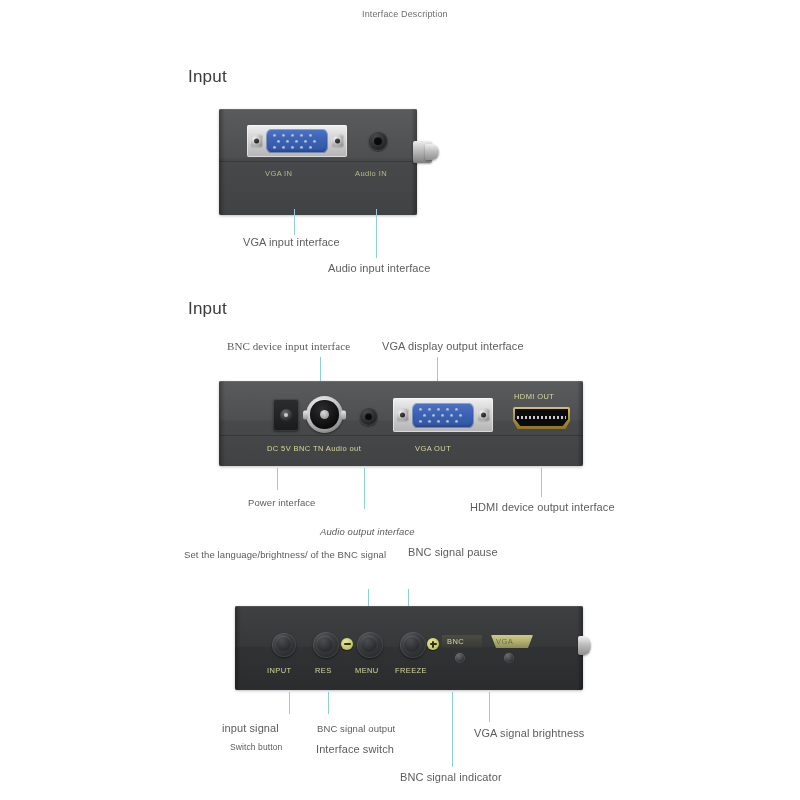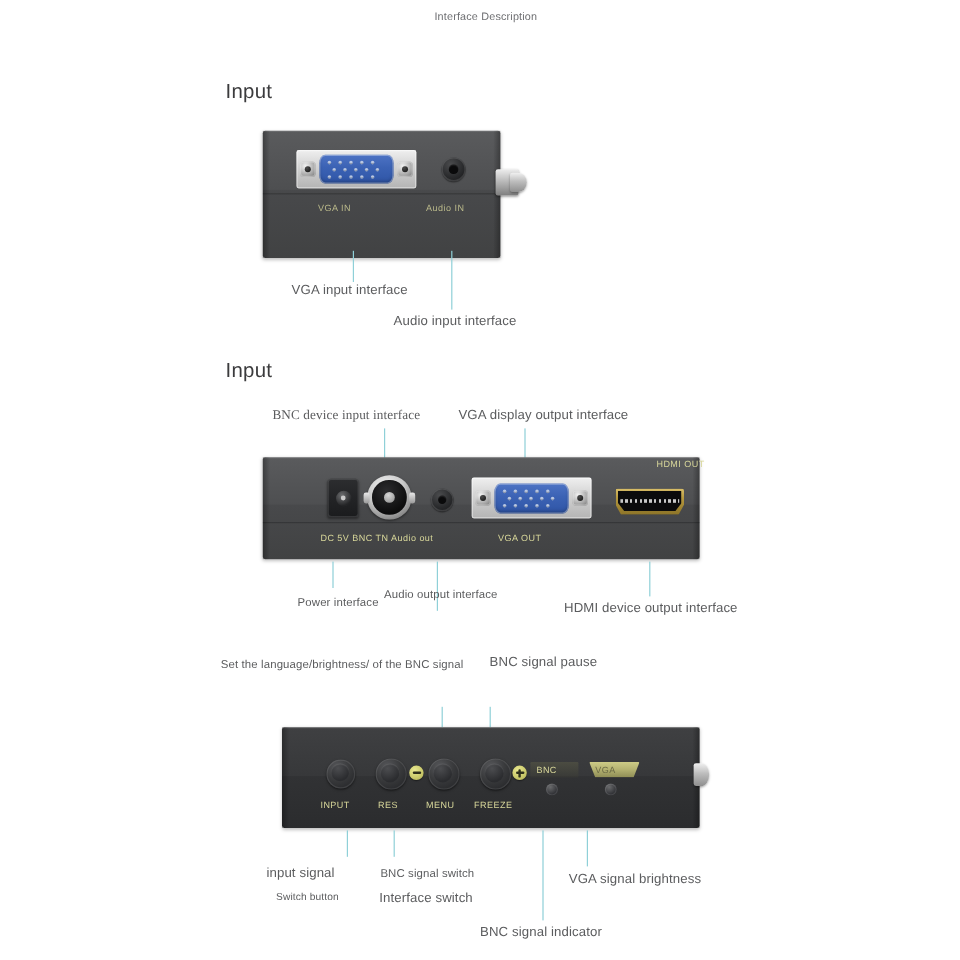--- a/index.html
+++ b/index.html
@@ -311,28 +311,28 @@
       </div>
     </div>
 
     <div class="hdmi" style="left:294px;top:26px;width:57px;height:22px;">
       <div class="hdmi-in"></div>
       <div class="hdmi-teeth"></div>
     </div>
 
     <div class="silk" style="left:48px;top:63px;">DC 5V BNC TN Audio out</div>
     <div class="silk" style="left:196px;top:63px;">VGA OUT</div>
-    <div class="silk" style="left:295px;top:1px;margin-left:33px;">HDMI OUT</div>
+    <div class="silk" style="left:295px;top:11px;">HDMI OUT</div>
   </div>
 
   <div class="leader" style="left:277px;top:468px;height:22px;"></div>
   <div class="abs callout sm" style="left:248px;top:497px;">Power interface</div>
 
   <div class="leader" style="left:364px;top:468px;height:41px;"></div>
-  <div class="abs callout sm" style="left:320px;top:490px;">Audio output interface</div>
+  <div class="abs callout sm" style="left:320px;top:526px;font-style:italic;">Audio output interface</div>
 
   <div class="leader" style="left:541px;top:468px;height:29px;"></div>
   <div class="abs callout" style="left:470px;top:501px;">HDMI device output interface</div>
 
   <div class="abs callout sm" style="left:184px;top:549px;">Set the language/brightness/ of the BNC signal</div>
   <div class="abs callout" style="left:408px;top:546px;">BNC signal pause</div>
 
   <div class="leader" style="left:368px;top:589px;height:17px;"></div>
   <div class="leader" style="left:408px;top:589px;height:17px;"></div>
 
@@ -371,21 +371,21 @@
     <div class="led" style="left:269px;top:47px;width:10px;height:10px;"></div>
   </div>
 
   <div class="nub" style="position:absolute;left:578px;top:636px;width:13px;height:19px;"></div>
 
   <div class="leader" style="left:289px;top:692px;height:22px;"></div>
   <div class="abs callout" style="left:222px;top:722px;">input signal</div>
   <div class="abs callout xs" style="left:230px;top:742px;">Switch button</div>
 
   <div class="leader" style="left:328px;top:692px;height:22px;"></div>
-  <div class="abs callout sm" style="left:317px;top:723px;">BNC signal switch</div>
+  <div class="abs callout sm" style="left:317px;top:723px;">BNC signal output</div>
   <div class="abs callout" style="left:316px;top:743px;">Interface switch</div>
 
   <div class="leader" style="left:452px;top:692px;height:75px;"></div>
   <div class="abs callout" style="left:400px;top:771px;">BNC signal indicator</div>
 
   <div class="leader" style="left:489px;top:692px;height:30px;"></div>
   <div class="abs callout" style="left:474px;top:727px;">VGA signal brightness</div>
 
 </div>
 

